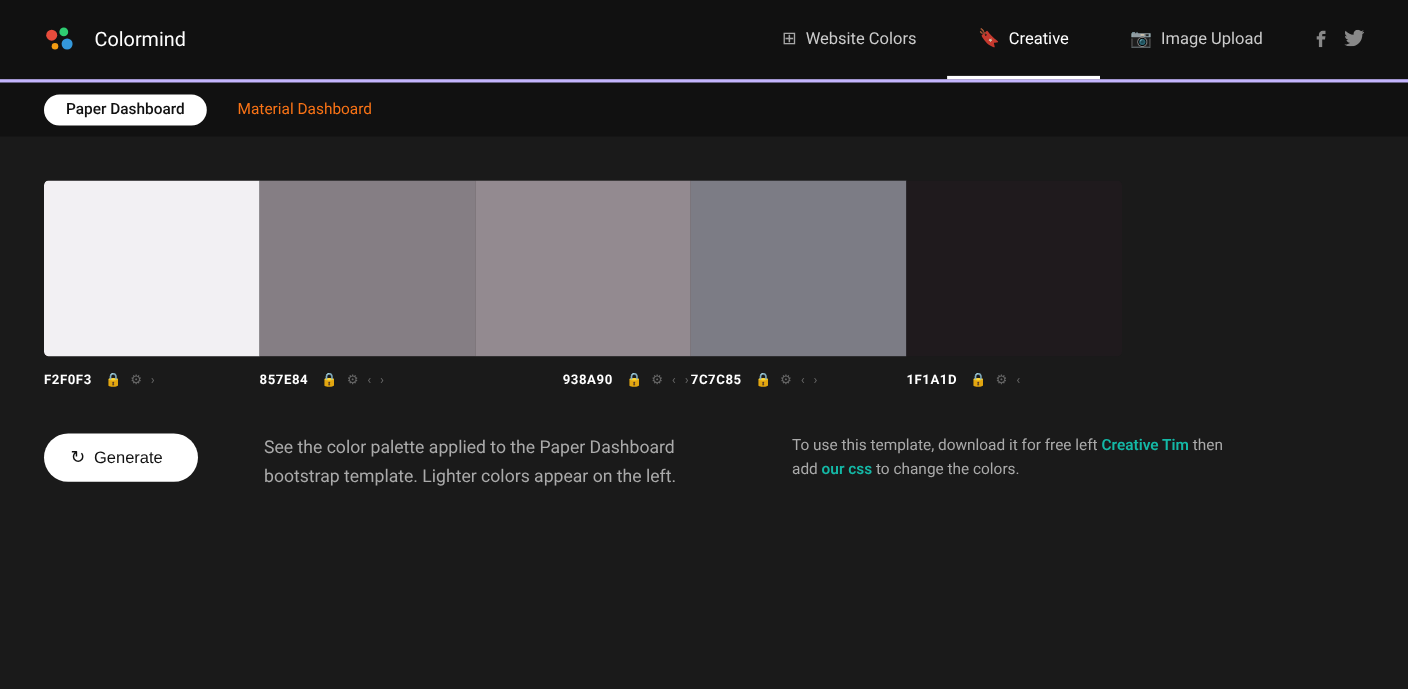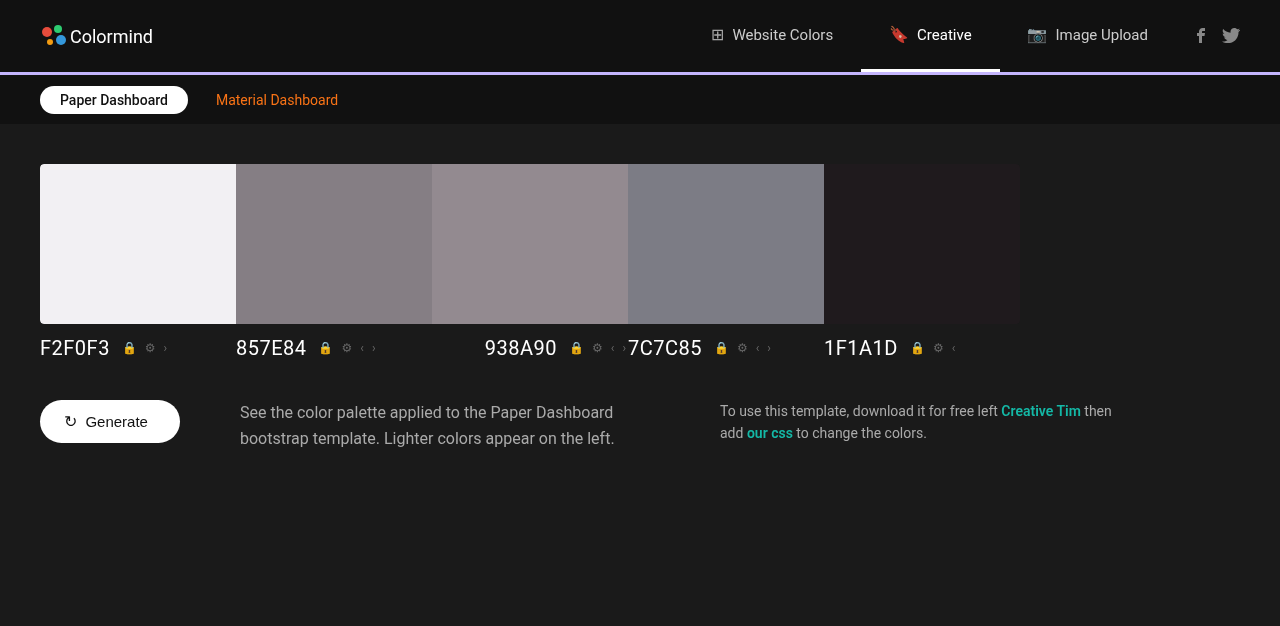--- a/index.html
+++ b/index.html
@@ -17,21 +17,21 @@
       background-color: #111111;
       height: 72px;
       display: flex;
       align-items: center;
       padding: 0 40px;
       gap: 0;
     }
     .logo-area {
       display: flex;
       align-items: center;
-      gap: 2px;
+      gap: 18px;
       margin-right: auto;
       text-decoration: none;
     }
     .logo-dots {
       width: 28px;
       height: 28px;
       position: relative;
     }
     .logo-name {
       font-size: 18px;
@@ -113,22 +113,22 @@
     .color-swatch:nth-child(4) { border-radius: 0 4px 4px 0; }
     .color-label {
       flex: 1;
       padding: 12px 0 8px 0;
       display: flex;
       align-items: center;
       gap: 6px;
       position: relative;
     }
     .color-hex {
-      font-size: 20px;
-      font-weight: 400;
+      font-size: 12px;
+      font-weight: 700;
       color: #ffffff;
       letter-spacing: 0.5px;
     }
     .color-controls {
       display: flex;
       align-items: center;
       gap: 4px;
       margin-left: 4px;
     }
     .ctrl-icon {

